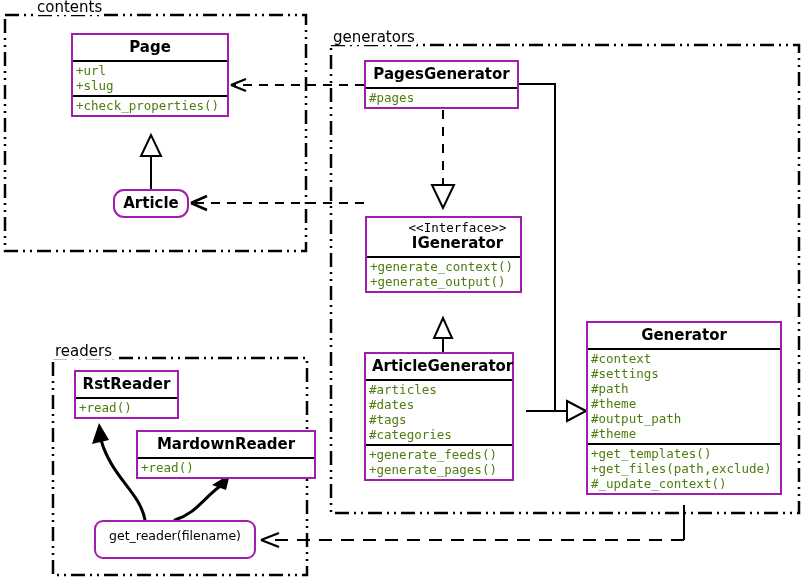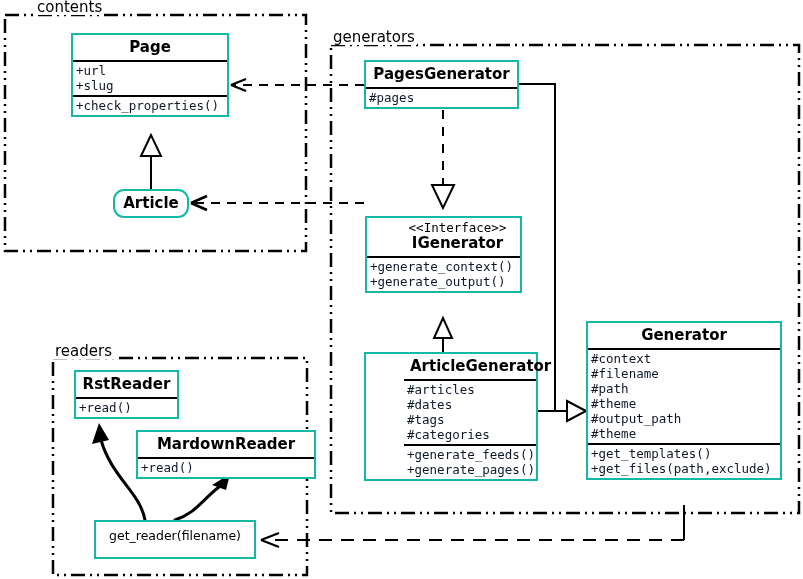--- a/index.html
+++ b/index.html
@@ -7,31 +7,31 @@
        font-family:"DejaVu Sans",sans-serif;color:#000;}
   #canvas{position:absolute;left:0;top:0;width:803px;height:579px;}
   svg.layer{position:absolute;left:0;top:0;width:803px;height:579px;overflow:visible;}
   svg.layer.under{z-index:1;}
   .pkg-label{position:absolute;z-index:3;font-size:15px;line-height:15px;
              color:#000;background:#fff;padding:0 2px;white-space:nowrap;
              font-family:"DejaVu Sans",sans-serif;}
 
   
   .cls{position:absolute;z-index:4;box-sizing:border-box;background:#fff;
-       border:2px solid #14b8a6;}
+       border:2px solid #a21caf;}
   .cls .hdr{box-sizing:border-box;text-align:center;font-weight:bold;
             font-size:15px;line-height:17px;padding:4px 6px;color:#000;
             font-family:"DejaVu Sans",sans-serif;}
   .cls .hdr.with-stereo{padding-top:2px;padding-left:34px;}
   .cls .stereo{display:block;font-weight:normal;font-size:12.5px;
                line-height:15px;font-family:"DejaVu Sans Mono",monospace;}
   .cls .sep{height:0;border-top:2px solid #000;}
   .cls .sect{box-sizing:border-box;padding:1px 3px 2px 3px;}
   .cls .sect .row{font-size:12.5px;line-height:15px;white-space:nowrap;
-                  font-family:"DejaVu Sans Mono",monospace;color:#0f172a;}
+                  font-family:"DejaVu Sans Mono",monospace;color:#4d7c0f;}
   .cls.plain .body{font-size:12.5px;line-height:15px;text-align:center;
                    padding:6px 4px;font-family:"DejaVu Sans",sans-serif;}
 </style>
 </head>
 <body>
 
 <div id="canvas">
 
   <svg class="layer under" viewBox="0 0 803 579">
 
@@ -126,67 +126,68 @@
       <span class="stereo">&lt;&lt;Interface&gt;&gt;</span>
       <span>IGenerator</span>
     </div>
     <div class="sep"></div>
     <div class="sect">
       <div class="row">+generate_context()</div>
       <div class="row">+generate_output()</div>
     </div>
   </div>
 
-  <div class="cls" style="left:364px; top:352px; width:174px;padding-left:38px;">
+  <div class="cls" style="left:364px; top:352px; width:150px;">
     <div class="hdr">ArticleGenerator</div>
     <div class="sep"></div>
     <div class="sect">
       <div class="row">#articles</div>
       <div class="row">#dates</div>
       <div class="row">#tags</div>
       <div class="row">#categories</div>
     </div>
     <div class="sep"></div>
     <div class="sect">
       <div class="row">+generate_feeds()</div>
       <div class="row">+generate_pages()</div>
     </div>
   </div>
 
   <div class="cls" style="left:586px; top:321px; width:196px;">
     <div class="hdr">Generator</div>
     <div class="sep"></div>
     <div class="sect">
       <div class="row">#context</div>
-      <div class="row">#filename</div>
+      <div class="row">#settings</div>
       <div class="row">#path</div>
       <div class="row">#theme</div>
       <div class="row">#output_path</div>
       <div class="row">#theme</div>
     </div>
     <div class="sep"></div>
     <div class="sect">
       <div class="row">+get_templates()</div>
       <div class="row">+get_files(path,exclude)</div>
+      <div class="row">#_update_context()</div>
     </div>
   </div>
 
   <div class="cls" style="left:74px; top:370px; width:105px;">
     <div class="hdr">RstReader</div>
     <div class="sep"></div>
     <div class="sect">
       <div class="row">+read()</div>
     </div>
   </div>
 
   <div class="cls" style="left:136px; top:430px; width:180px;">
     <div class="hdr">MardownReader</div>
     <div class="sep"></div>
     <div class="sect">
       <div class="row">+read()</div>
     </div>
   </div>
 
-  <div class="cls plain" style="left:94px; top:520px; width:162px; height:39px;">
+  <div class="cls plain" style="left:94px; top:520px; width:162px; height:39px;border-radius:9px;">
     <div class="body">get_reader(filename)</div>
   </div>
 
 </div>
 
 </body></html>

